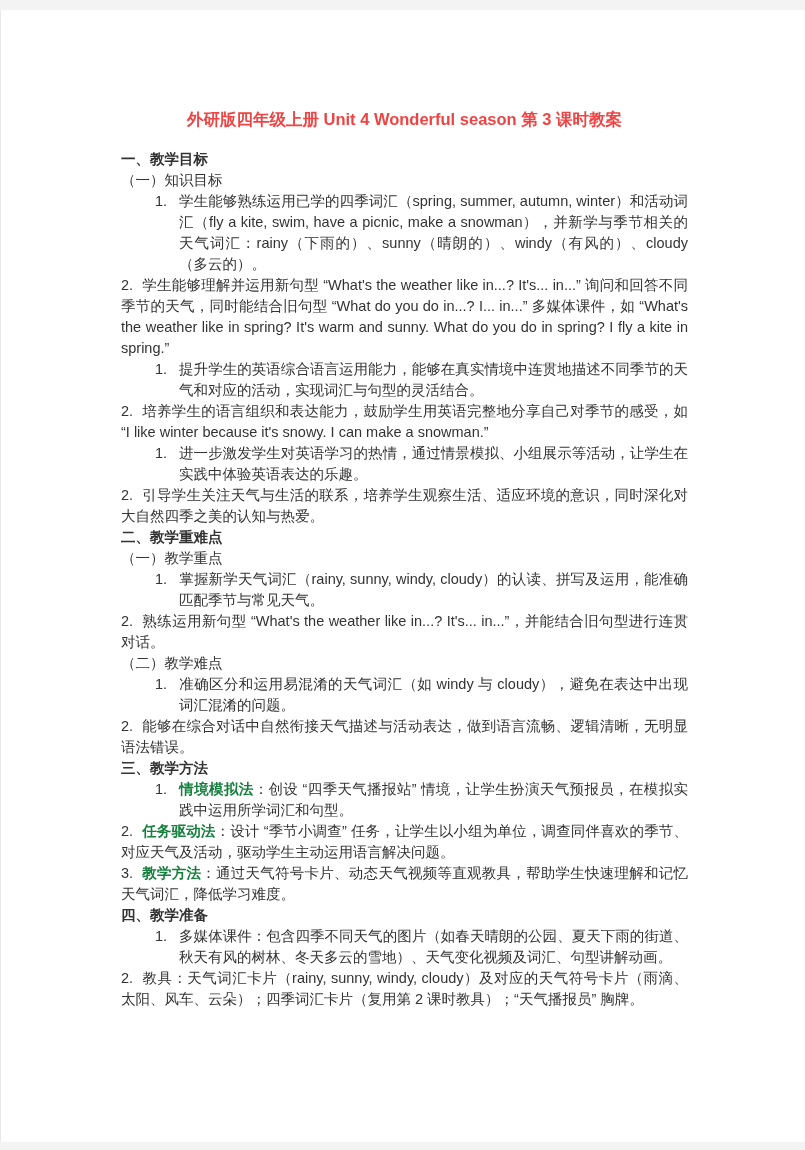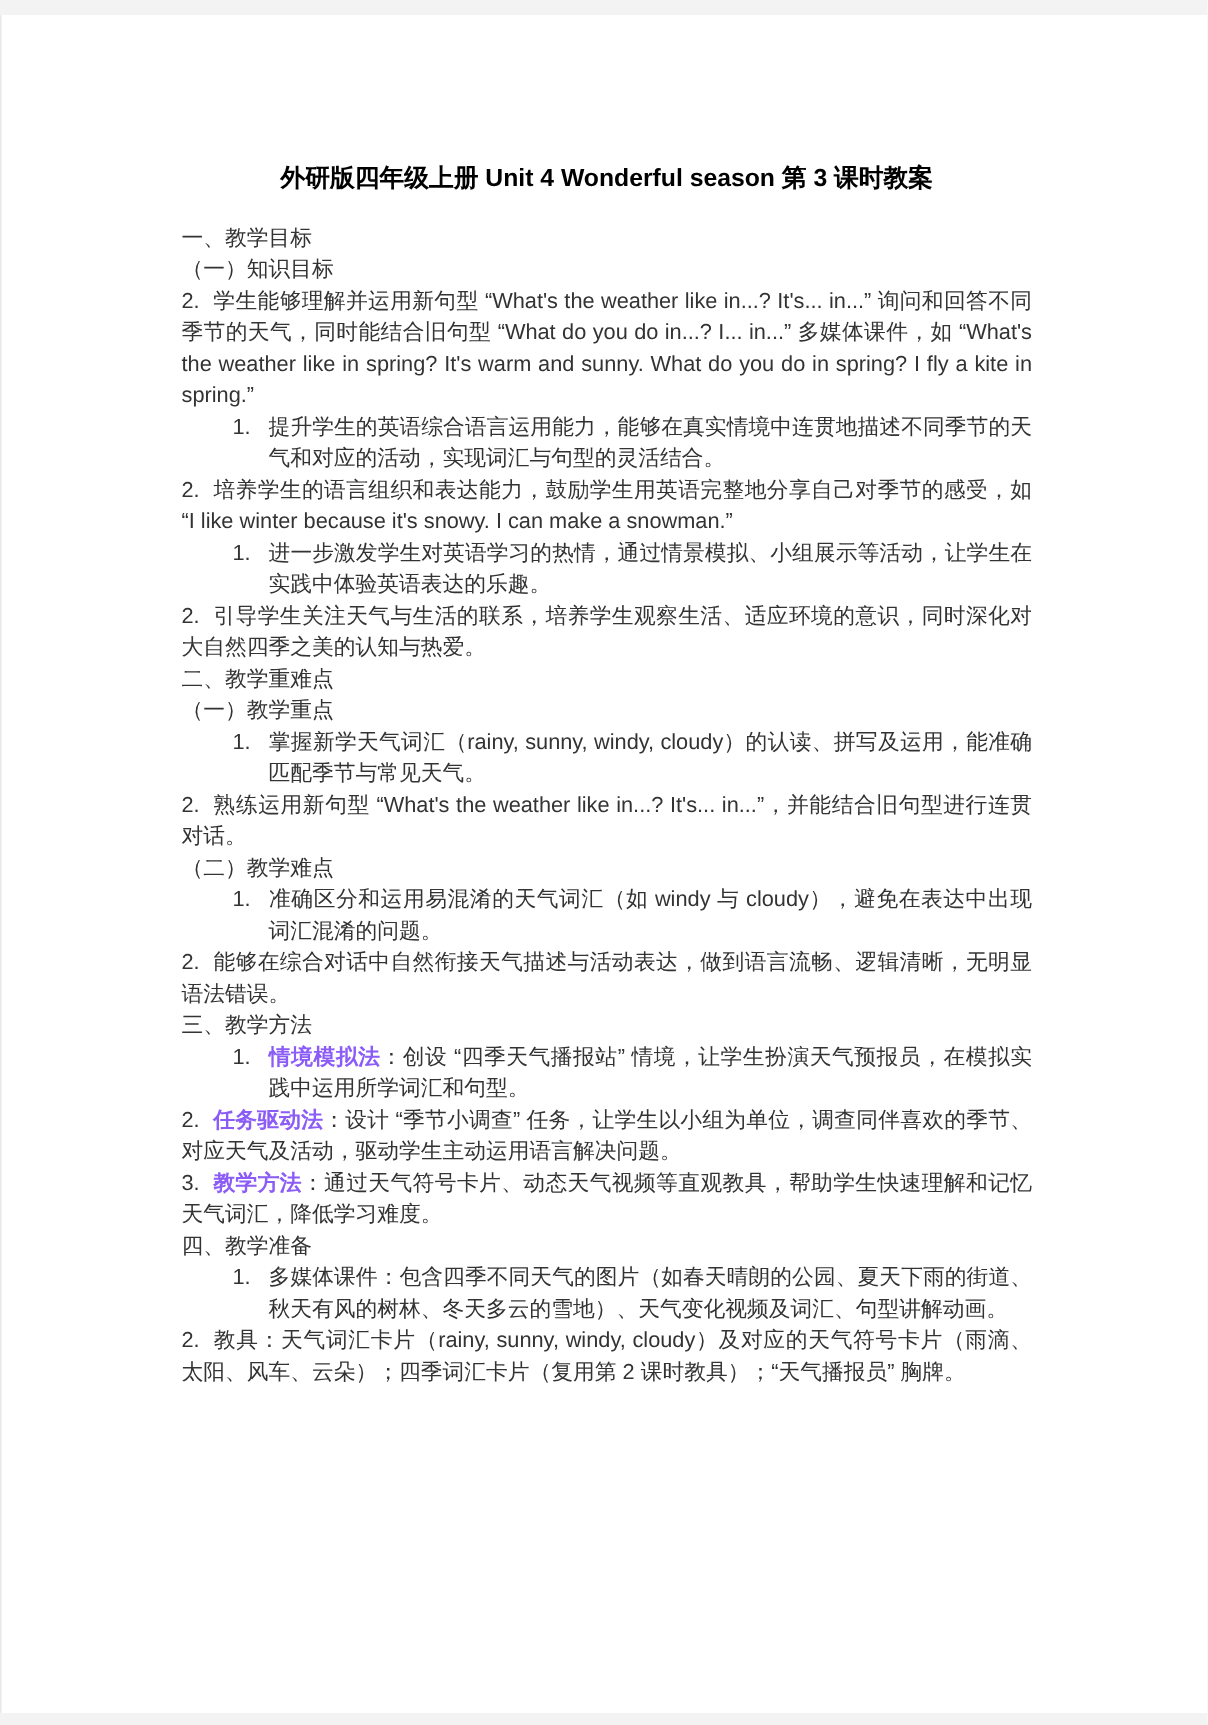--- a/index.html
+++ b/index.html
@@ -20,51 +20,52 @@
     width: 805px; height: 1132px;
     background: #ffffff;
     border-left: 1px solid #e8e8e8;
     box-sizing: border-box;
     padding: 97px 117px 0 120px;
     color: #333333;
   }
   .doc-title {
     font-size: 16.5px;
     font-weight: bold;
-    color: #000000;
+    color: #ef4444;
     text-align: center;
     line-height: 24px;
     margin: 0 0 18px 0;
   }
   .sheet p {
     margin: 0;
     font-size: 14.5px;
     line-height: 21px;
     text-align: justify;
     color: #333333;
   }
-  .h1 { font-weight: normal; color: #2a2a2a; }
+  .h1 { font-weight: bold; color: #2a2a2a; }
   .h2 { font-weight: normal; color: #2a2a2a; margin-left: 5px; }
   .li .num { display: inline-block; text-indent: 0; }
   .li.indent { margin-left: 58px; text-indent: -24px; }
   .li.indent .num { width: 24px; }
   .li.flush .num { width: 21px; }
-  .blead { font-weight: bold; color: #8b5cf6; }
+  .blead { font-weight: bold; color: #15803d; }
 </style>
 </head>
 <body>
 
 <div class="canvas">
   <div class="sheet">
 
     <h1 class="doc-title">外研版四年级上册 Unit 4 Wonderful season 第 3 课时教案</h1>
 
     <p class="h1">一、教学目标</p>
 
     <p class="h2">（一）知识目标</p>
+    <p class="li indent"><span class="num">1.</span><span class="txt">学生能够熟练运用已学的四季词汇（spring, summer, autumn, winter）和活动词汇（fly a kite, swim, have a picnic, make a snowman），并新学与季节相关的天气词汇：rainy（下雨的）、sunny（晴朗的）、windy（有风的）、cloudy（多云的）。</span></p>
     <p class="li flush"><span class="num">2.</span><span class="txt">学生能够理解并运用新句型 “What's the weather like in...? It's... in...” 询问和回答不同季节的天气，同时能结合旧句型 “What do you do in...? I... in...” 多媒体课件，如 “What's the weather like in spring? It's warm and sunny. What do you do in spring? I fly a kite in spring.”</span></p>
 
     <p class="li indent"><span class="num">1.</span><span class="txt">提升学生的英语综合语言运用能力，能够在真实情境中连贯地描述不同季节的天气和对应的活动，实现词汇与句型的灵活结合。</span></p>
     <p class="li flush"><span class="num">2.</span><span class="txt">培养学生的语言组织和表达能力，鼓励学生用英语完整地分享自己对季节的感受，如 “I like winter because it's snowy. I can make a snowman.”</span></p>
 
     <p class="li indent"><span class="num">1.</span><span class="txt">进一步激发学生对英语学习的热情，通过情景模拟、小组展示等活动，让学生在实践中体验英语表达的乐趣。</span></p>
     <p class="li flush"><span class="num">2.</span><span class="txt">引导学生关注天气与生活的联系，培养学生观察生活、适应环境的意识，同时深化对大自然四季之美的认知与热爱。</span></p>
 
     <p class="h1">二、教学重难点</p>
 

